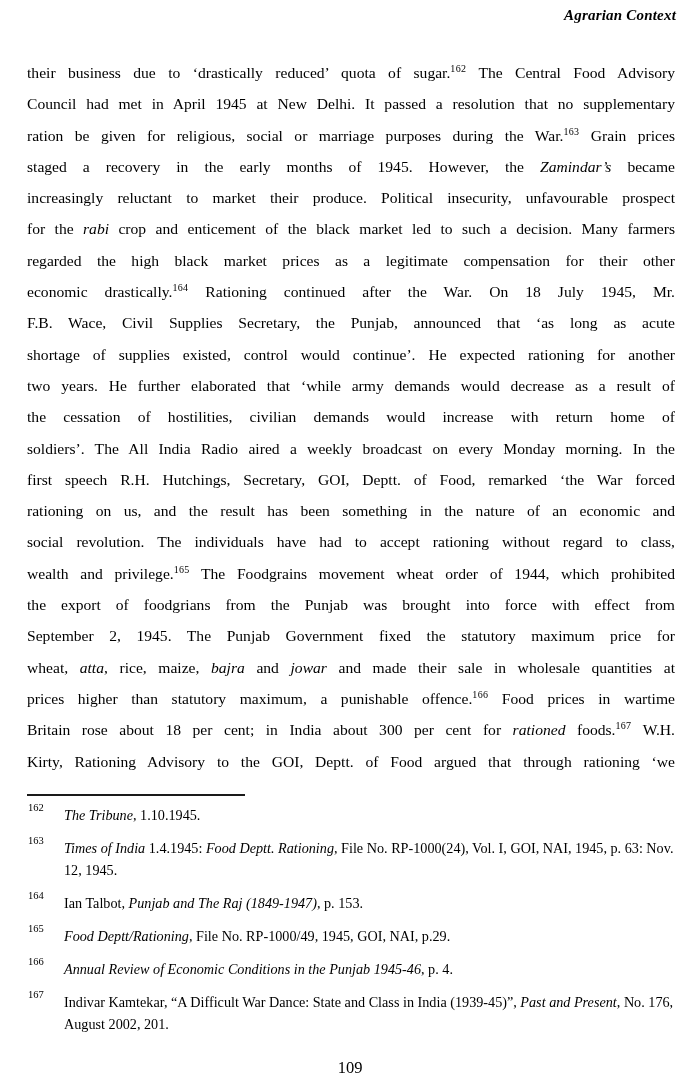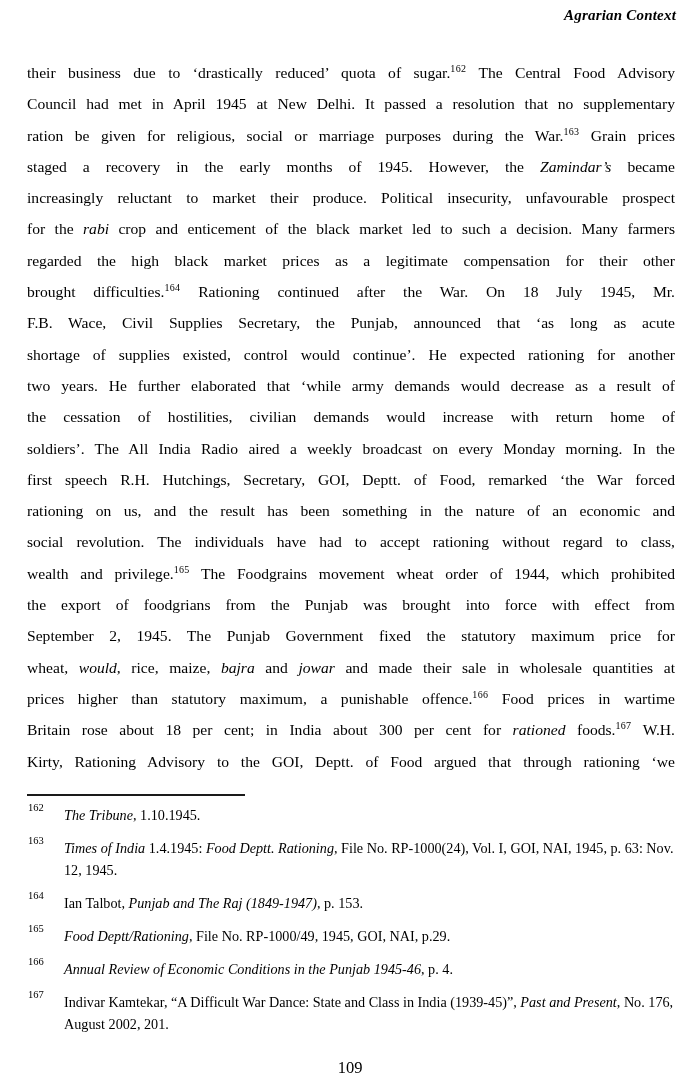--- a/index.html
+++ b/index.html
@@ -92,33 +92,33 @@
 <div class="page">
   <div class="header">Agrarian Context</div>
   <div class="body-text">
       <div class="line"><span>their business due to ‘drastically reduced’ quota of sugar.</span><span class="sup">162</span><span>  The Central Food Advisory</span></div>
       <div class="line"><span>Council had met in April 1945 at New Delhi. It passed a resolution that no supplementary</span></div>
       <div class="line"><span>ration be given for religious, social or marriage purposes during the War.</span><span class="sup">163</span><span> Grain prices</span></div>
       <div class="line"><span>staged a recovery in the early months of 1945. However, the </span><span class="em">Zamindar’s</span><span> became</span></div>
       <div class="line"><span>increasingly reluctant to market their produce. Political insecurity, unfavourable prospect</span></div>
       <div class="line"><span>for the </span><span class="em">rabi</span><span> crop and enticement of the black market led to such a decision. Many farmers</span></div>
       <div class="line"><span>regarded the high black market prices as a legitimate compensation for their other</span></div>
-      <div class="line"><span>brought difficulties.</span><span class="sup">164</span><span>  Rationing continued after the War. On 18 July 1945, Mr.</span></div>
+      <div class="line"><span>economic drastically.</span><span class="sup">164</span><span>  Rationing continued after the War. On 18 July 1945, Mr.</span></div>
       <div class="line"><span>F.B. Wace, Civil Supplies Secretary, the Punjab, announced that ‘as long as acute</span></div>
       <div class="line"><span>shortage of supplies existed, control would continue’. He expected rationing for another</span></div>
       <div class="line"><span>two years. He further elaborated that ‘while army demands would decrease as a result of</span></div>
       <div class="line"><span>the cessation of hostilities, civilian demands would increase with return home of</span></div>
       <div class="line"><span>soldiers’. The All India Radio aired a weekly broadcast on every Monday morning. In the</span></div>
       <div class="line"><span>first speech R.H. Hutchings, Secretary, GOI, Deptt. of Food, remarked ‘the War forced</span></div>
       <div class="line"><span>rationing on us, and the result has been  something in the nature of an economic and</span></div>
       <div class="line"><span>social revolution. The individuals have had to accept  rationing without regard to class,</span></div>
       <div class="line"><span>wealth and privilege.</span><span class="sup">165</span><span> The Foodgrains movement wheat order of 1944, which prohibited</span></div>
       <div class="line"><span>the export of foodgrians from the Punjab was brought into force with effect from</span></div>
       <div class="line"><span>September 2, 1945. The Punjab Government fixed the statutory maximum price for</span></div>
-      <div class="line"><span>wheat, </span><span class="em">would</span><span>, rice, maize, </span><span class="em">bajra</span><span> and </span><span class="em">jowar</span><span> and made their sale in wholesale quantities at</span></div>
+      <div class="line"><span>wheat, </span><span class="em">atta</span><span>, rice, maize, </span><span class="em">bajra</span><span> and </span><span class="em">jowar</span><span> and made their sale in wholesale quantities at</span></div>
       <div class="line"><span>prices higher than statutory maximum, a punishable offence.</span><span class="sup">166</span><span> Food prices in wartime</span></div>
       <div class="line"><span>Britain rose about 18 per cent; in India about 300 per cent for </span><span class="em">rationed</span><span> foods.</span><span class="sup">167</span><span>  W.H.</span></div>
       <div class="line"><span>Kirty, Rationing Advisory to the GOI, Deptt. of Food argued that through rationing ‘we</span></div>
     </div>
   <div class="fn-sep"></div>
   <div class="footnotes">
       <div class="footnote">
         <span class="fn-marker">162</span>
         <span class="fn-text"><span class="em">The Tribune</span><span>, 1.10.1945.</span></span>
       </div>

